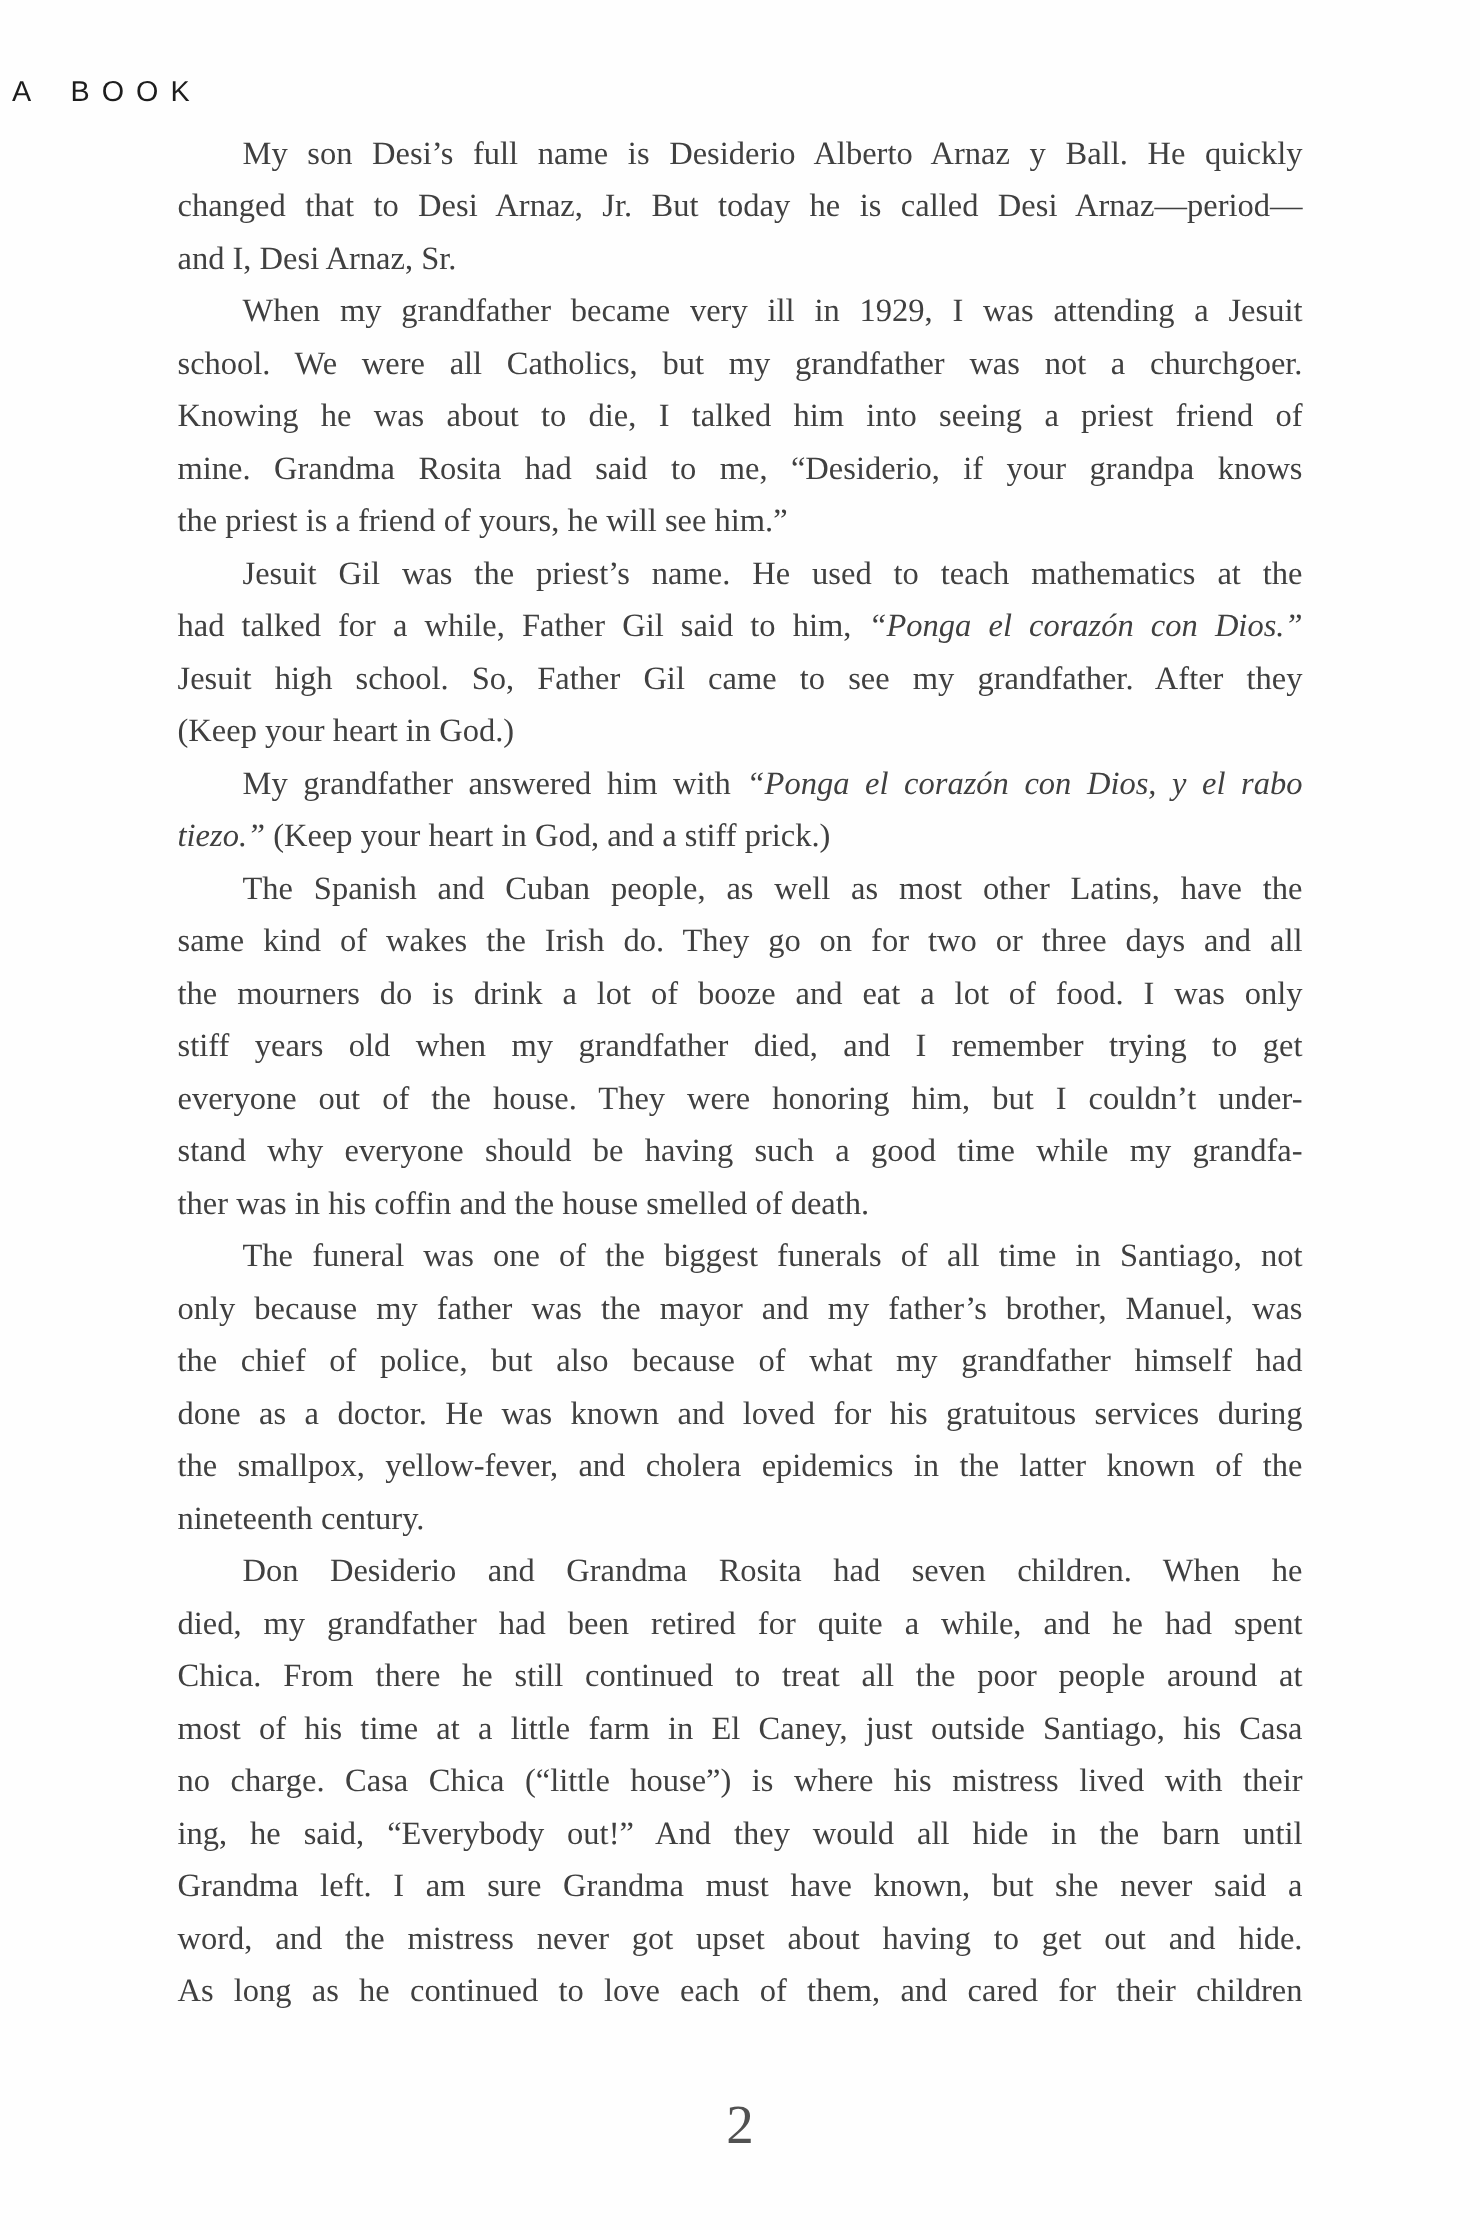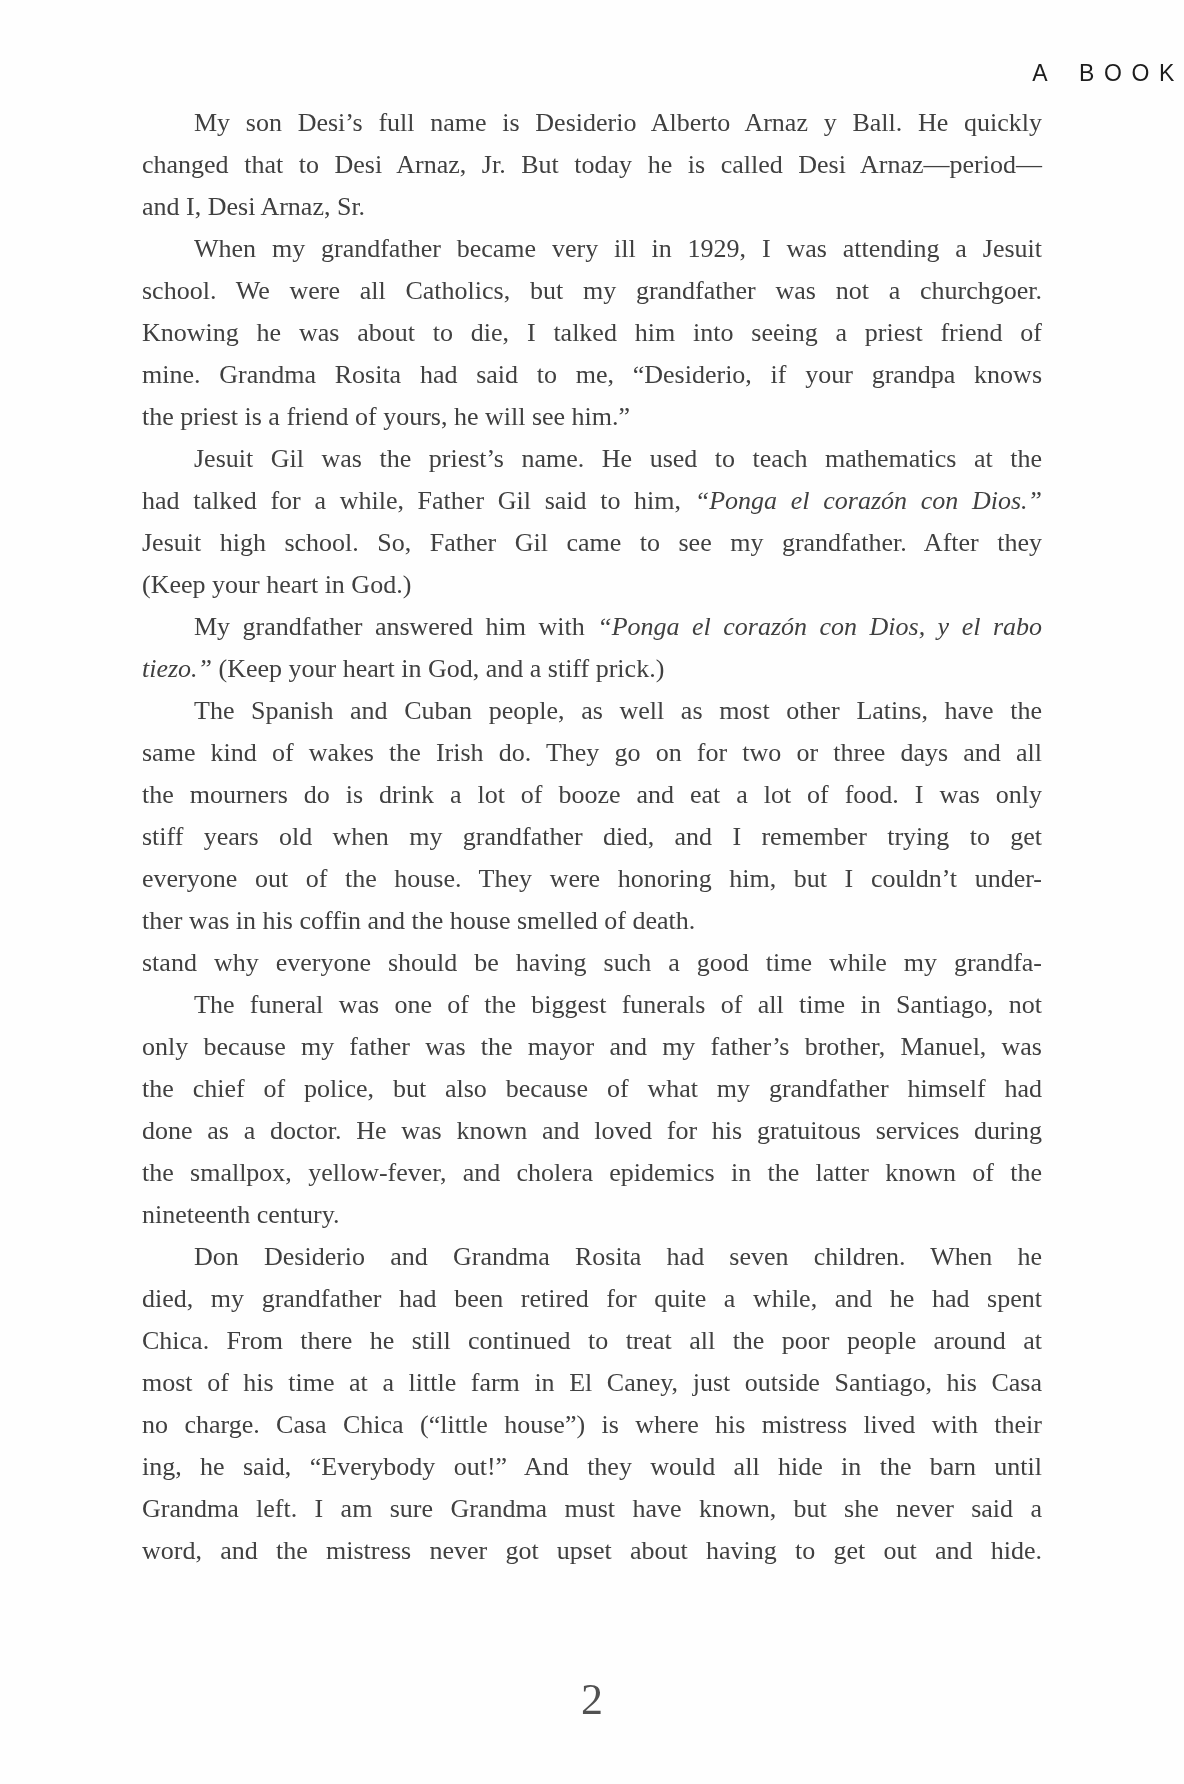--- a/index.html
+++ b/index.html
@@ -13,21 +13,21 @@
     height: 1784px;
     background: #fefefe;
     font-family: "Liberation Serif", serif;
     overflow: hidden;
   }
   .running-head {
     position: absolute;
     top: 62px;
     left: 0;
     width: 100%;
-    text-align: right;
+    text-align: left;
     font-family: "Liberation Sans", sans-serif;
     font-size: 23px;
     font-weight: 400;
     letter-spacing: 0.42em;
     word-spacing: 0.30em;
     text-indent: 0.42em; 
     color: #1d1d1d;
     line-height: 1;
   }
   .text-block {
@@ -92,37 +92,38 @@
       <div class="para">
         <div class="line indent"><span class="seg">My grandfather answered him with </span><span class="seg it">“Ponga el corazón con Dios, y el rabo</span></div>
         <div class="line end"><span class="seg it">tiezo.”</span><span class="seg"> (Keep your heart in God, and a stiff prick.)</span></div>
       </div>
       <div class="para">
         <div class="line indent"><span class="seg">The Spanish and Cuban people, as well as most other Latins, have the</span></div>
         <div class="line"><span class="seg">same kind of wakes the Irish do. They go on for two or three days and all</span></div>
         <div class="line"><span class="seg">the mourners do is drink a lot of booze and eat a lot of food. I was only</span></div>
         <div class="line"><span class="seg">stiff years old when my grandfather died, and I remember trying to get</span></div>
         <div class="line"><span class="seg">everyone out of the house. They were honoring him, but I couldn’t under-</span></div>
+        <div class="line"><span class="seg">stand why everyone should be having such a good time while my grandfa-</span></div>
         <div class="line end"><span class="seg">ther was in his coffin and the house smelled of death.</span></div>
-        <div class="line"><span class="seg">stand why everyone should be having such a good time while my grandfa-</span></div>
       </div>
       <div class="para">
         <div class="line indent"><span class="seg">The funeral was one of the biggest funerals of all time in Santiago, not</span></div>
         <div class="line"><span class="seg">only because my father was the mayor and my father’s brother, Manuel, was</span></div>
         <div class="line"><span class="seg">the chief of police, but also because of what my grandfather himself had</span></div>
         <div class="line"><span class="seg">done as a doctor. He was known and loved for his gratuitous services during</span></div>
         <div class="line"><span class="seg">the smallpox, yellow-fever, and cholera epidemics in the latter known of the</span></div>
         <div class="line end"><span class="seg">nineteenth century.</span></div>
       </div>
       <div class="para">
         <div class="line indent"><span class="seg">Don Desiderio and Grandma Rosita had seven children. When he</span></div>
         <div class="line"><span class="seg">died, my grandfather had been retired for quite a while, and he had spent</span></div>
         <div class="line"><span class="seg">Chica. From there he still continued to treat all the poor people around at</span></div>
         <div class="line"><span class="seg">most of his time at a little farm in El Caney, just outside Santiago, his Casa</span></div>
         <div class="line"><span class="seg">no charge. Casa Chica (“little house”) is where his mistress lived with their</span></div>
         <div class="line"><span class="seg">ing, he said, “Everybody out!” And they would all hide in the barn until</span></div>
         <div class="line"><span class="seg">Grandma left. I am sure Grandma must have known, but she never said a</span></div>
         <div class="line"><span class="seg">word, and the mistress never got upset about having to get out and hide.</span></div>
+        <div class="line"><span class="seg">As long as he continued to love each of them, and cared for their children</span></div>
       </div>
     </div>
 
   <div class="page-number">2</div>
 </div>
 
 </body></html>

